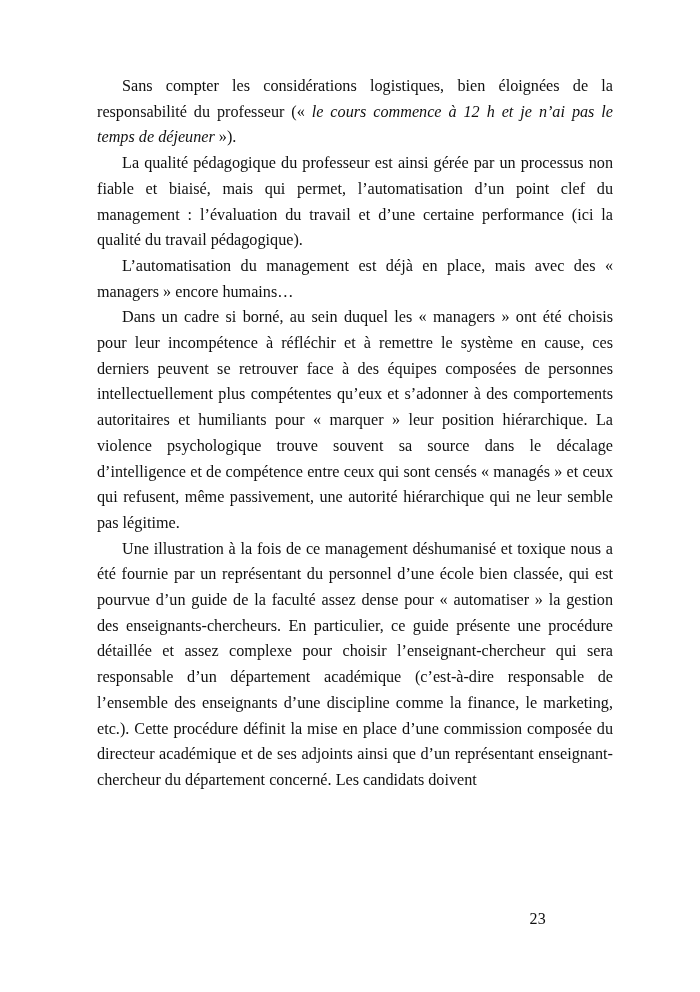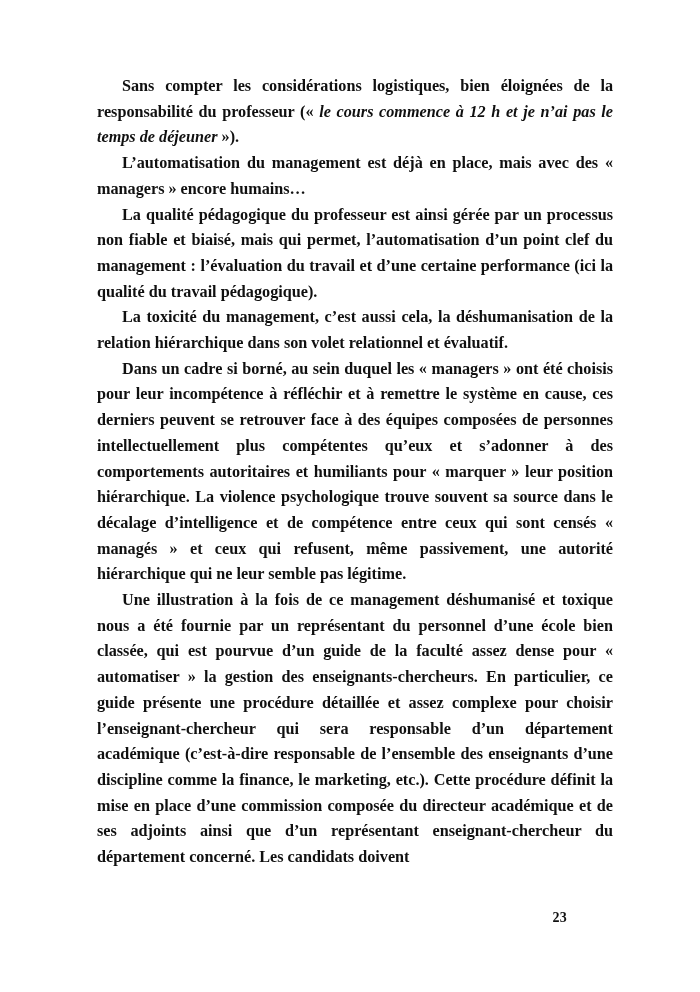--- a/index.html
+++ b/index.html
@@ -8,21 +8,20 @@
     padding: 0;
     background: #ffffff;
   }
   .page {
     position: relative;
     width: 642px;
     height: 992px;
     background: #ffffff;
     overflow: hidden;
     box-sizing: border-box;
-    font-weight: bold;
   }
   .text-block {
     position: absolute;
     left: 97px;
     top: 74px;
     width: 516px;
     font-family: "Liberation Serif", "DejaVu Serif", serif;
     font-size: 16.2px;
     line-height: 25.7px;
     color: #101010;
@@ -37,43 +36,42 @@
     hyphens: none;
   }
   .para:last-of-type {
     text-align: justify;
   }
   .para .it {
     font-style: italic;
   }
   .page-number {
     position: absolute;
-    right: 75px;
+    right: 96px;
     top: 910px;
     font-family: "Liberation Serif", "DejaVu Serif", serif;
-    font-size: 14px;
+    font-size: 16px;
     color: #101010;
     letter-spacing: 0.2px;
   }
 </style>
 </head>
 <body>
 
 <div class="page">
 
   <div class="text-block">
 
     <p class="para"><span>Sans compter les considérations logistiques, bien éloignées de la responsabilité du professeur (« </span><span class="it">le cours commence à 12 h et je n’ai pas le temps de déjeuner</span><span> »).</span></p>
 
 
+    <p class="para">La qualité pédagogique du professeur est ainsi gérée par un processus non fiable et biaisé, mais qui permet, l’automatisation d’un point clef du management : l’évaluation du travail et d’une certaine performance (ici la qualité du travail pédagogique).</p>
+
     <p class="para">L’automatisation du management est déjà en place, mais avec des « managers » encore humains…</p>
 
-    <p class="para">La qualité pédagogique du professeur est ainsi gérée par un processus non fiable et biaisé, mais qui permet, l’automatisation d’un point clef du management : l’évaluation du travail et d’une certaine performance (ici la qualité du travail pédagogique).</p>
-
-    <p class="para">La toxicité du management, c’est aussi cela, la déshumanisation de la relation hiérarchique dans son volet relationnel et évaluatif.</p>
 
     <p class="para">Dans un cadre si borné, au sein duquel les « managers » ont été choisis pour leur incompétence à réfléchir et à remettre le système en cause, ces derniers peuvent se retrouver face à des équipes composées de personnes intellectuellement plus compétentes qu’eux et s’adonner à des comportements autoritaires et humiliants pour « marquer » leur position hiérarchique. La violence psychologique trouve souvent sa source dans le décalage d’intelligence et de compétence entre ceux qui sont censés « managés » et ceux qui refusent, même passivement, une autorité hiérarchique qui ne leur semble pas légitime.</p>
 
     <p class="para">Une illustration à la fois de ce management déshumanisé et toxique nous a été fournie par un représentant du personnel d’une école bien classée, qui est pourvue d’un guide de la faculté assez dense pour « automatiser » la gestion des enseignants-chercheurs. En particulier, ce guide présente une procédure détaillée et assez complexe pour choisir l’enseignant-chercheur qui sera responsable d’un département académique (c’est-à-dire responsable de l’ensemble des enseignants d’une discipline comme la finance, le marketing, etc.). Cette procédure définit la mise en place d’une commission composée du directeur académique et de ses adjoints ainsi que d’un représentant enseignant-chercheur du département concerné. Les candidats doivent</p>
 
   </div>
 
   <div class="page-number">23</div>
 
 </div>

